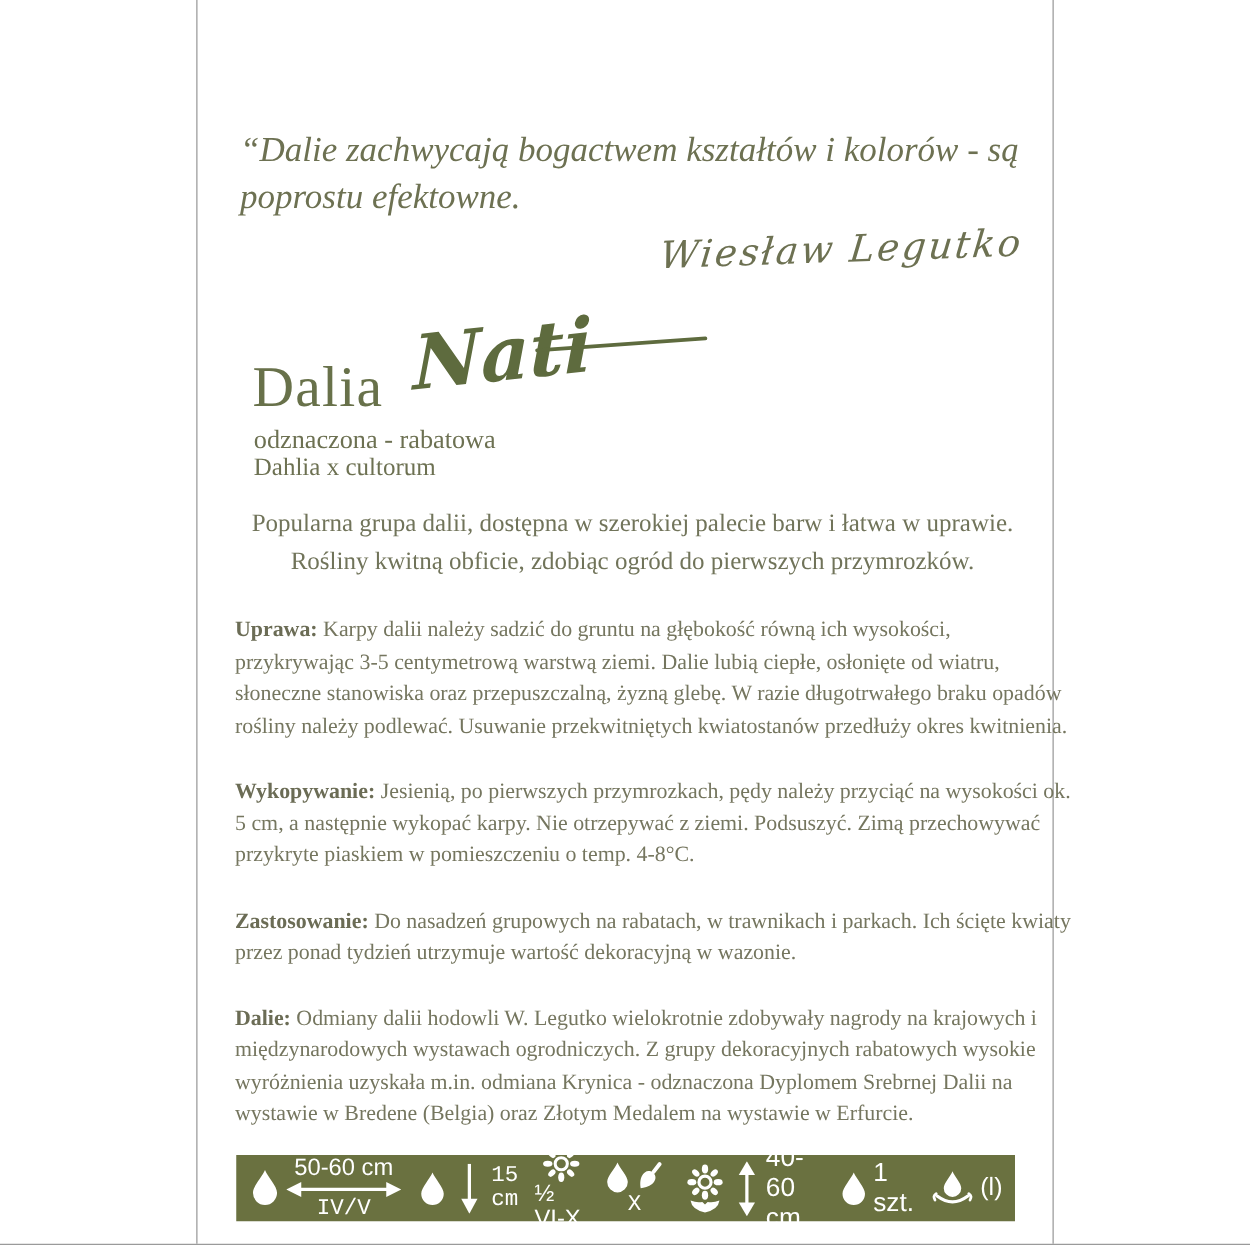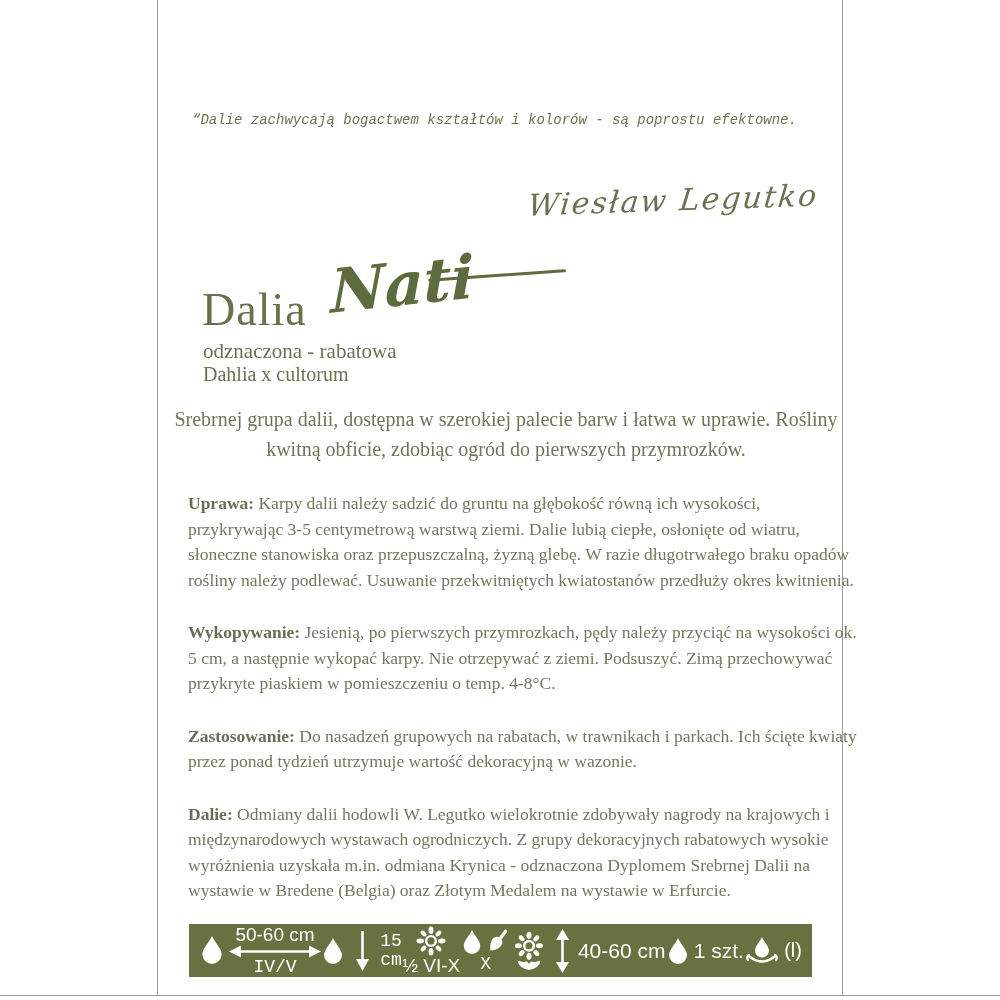--- a/index.html
+++ b/index.html
@@ -5,22 +5,22 @@
   html,body{margin:0;padding:0;background:#fff;}
   .sheet{position:relative;width:1000px;height:1000px;background:#ffffff;overflow:hidden;
          font-family:"Liberation Serif",serif;}
   
   .cut-v{position:absolute;top:0;width:1px;height:995px;background:#9a9a9a;}
   .cut-v.left{left:157px;}
   .cut-v.right{left:842px;}
   .cut-h{position:absolute;top:995px;left:0;width:1000px;height:1px;background:#9a9a9a;}
 
   .quote{position:absolute;left:192px;top:102px;width:660px;
-         font-style:italic;font-size:14px;line-height:37px;color:#6d7152;
-         font-family:Liberation Mono, monospace;}
+         font-style:italic;font-size:28px;line-height:37px;color:#6d7152;
+         font-family:Liberation Serif, serif;}
   .signature{position:absolute;left:528px;top:182px;width:320px;
          font-style:italic;font-size:30px;color:#6d7152;letter-spacing:2px;
          transform:rotate(-2deg) skewX(-8deg);font-family:"DejaVu Serif",serif;white-space:nowrap;}
 
   .genus{position:absolute;left:202px;top:283px;font-size:46px;color:#68714a;letter-spacing:1px;}
   .variety{position:absolute;left:330px;top:249px;font-size:60px;font-style:italic;font-weight:bold;
          color:#5e6b3e;transform:rotate(-6deg) skewX(-6deg);font-family:"DejaVu Serif",serif;}
   .flourish{position:absolute;left:428px;top:274px;width:138px;height:3px;background:#5e6b3e;
          transform:rotate(-4deg);border-radius:2px;}
 
@@ -30,21 +30,21 @@
   .intro{position:absolute;left:168px;top:404px;width:676px;text-align:center;
          font-size:20px;line-height:30px;color:#71745a;}
 
   .sections{position:absolute;left:188px;top:491px;width:672px;
          font-size:17.5px;line-height:25.5px;color:#75765f;}
   .section{margin:0 0 27px 0;}
   .section b{color:#6b6c55;}
 
   .infobar{position:absolute;left:189px;top:924px;width:623px;height:53px;background:#6a7140;
          color:#fff;font-family:"Liberation Sans",sans-serif;display:flex;align-items:center;
-         justify-content:space-between;padding:0 10px;box-sizing:border-box;}
+         justify-content:space-between;padding:0 10px;box-sizing:border-box;gap:13px;}
   .grp{display:flex;align-items:center;gap:4px;}
   .col{display:flex;flex-direction:column;align-items:center;line-height:1.05;}
   .t19{font-size:19px;} .t18{font-size:18px;font-family:Liberation Mono, monospace;} .t17{font-size:19px;} .t21{font-size:21px;} .t20{font-size:20px;}
   .infobar svg{display:block;}
 </style>
 </head>
 <body>
 
 <div class="sheet">
 
@@ -58,21 +58,21 @@
 
   <div class="signature">Wiesław Legutko</div>
 
   <div class="genus">Dalia</div>
   <div class="variety">Nati</div>
   <div class="flourish"></div>
 
   <div class="subtitle">odznaczona - rabatowa</div>
   <div class="latin">Dahlia x cultorum</div>
 
-  <div class="intro">Srebrnej grupa dalii, dostępna w szerokiej palecie barw i łatwa w uprawie. Rośliny kwitną obficie, zdobiąc ogród do pierwszych przymrozków.</div>
+  <div class="intro">Popularna grupa dalii, dostępna w szerokiej palecie barw i łatwa w uprawie. Rośliny kwitną obficie, zdobiąc ogród do pierwszych przymrozków.</div>
 
   <div class="sections">
     <p class="section"><b>Uprawa:</b> <span>Karpy dalii należy sadzić do gruntu na głębokość równą ich wysokości, przykrywając 3-5 centymetrową warstwą ziemi. Dalie lubią ciepłe, osłonięte od wiatru, słoneczne stanowiska oraz przepuszczalną, żyzną glebę. W razie długotrwałego braku opadów rośliny należy podlewać. Usuwanie przekwitniętych kwiatostanów przedłuży okres kwitnienia.</span></p>
     <p class="section"><b>Wykopywanie:</b> <span>Jesienią, po pierwszych przymrozkach, pędy należy przyciąć na wysokości ok. 5 cm, a następnie wykopać karpy. Nie otrzepywać z ziemi. Podsuszyć. Zimą przechowywać przykryte piaskiem w pomieszczeniu o temp. 4-8°C.</span></p>
     <p class="section"><b>Zastosowanie:</b> <span>Do nasadzeń grupowych na rabatach, w trawnikach i parkach. Ich ścięte kwiaty przez  ponad tydzień utrzymuje wartość dekoracyjną w wazonie.</span></p>
     <p class="section"><b>Dalie:</b> <span>Odmiany dalii hodowli W. Legutko wielokrotnie zdobywały nagrody na krajowych i międzynarodowych wystawach ogrodniczych. Z grupy dekoracyjnych rabatowych wysokie wyróżnienia uzyskała m.in. odmiana Krynica - odznaczona Dyplomem Srebrnej Dalii na wystawie w Bredene (Belgia) oraz Złotym Medalem na wystawie w Erfurcie.</span></p>
   </div>
 
   <div class="infobar">
 

